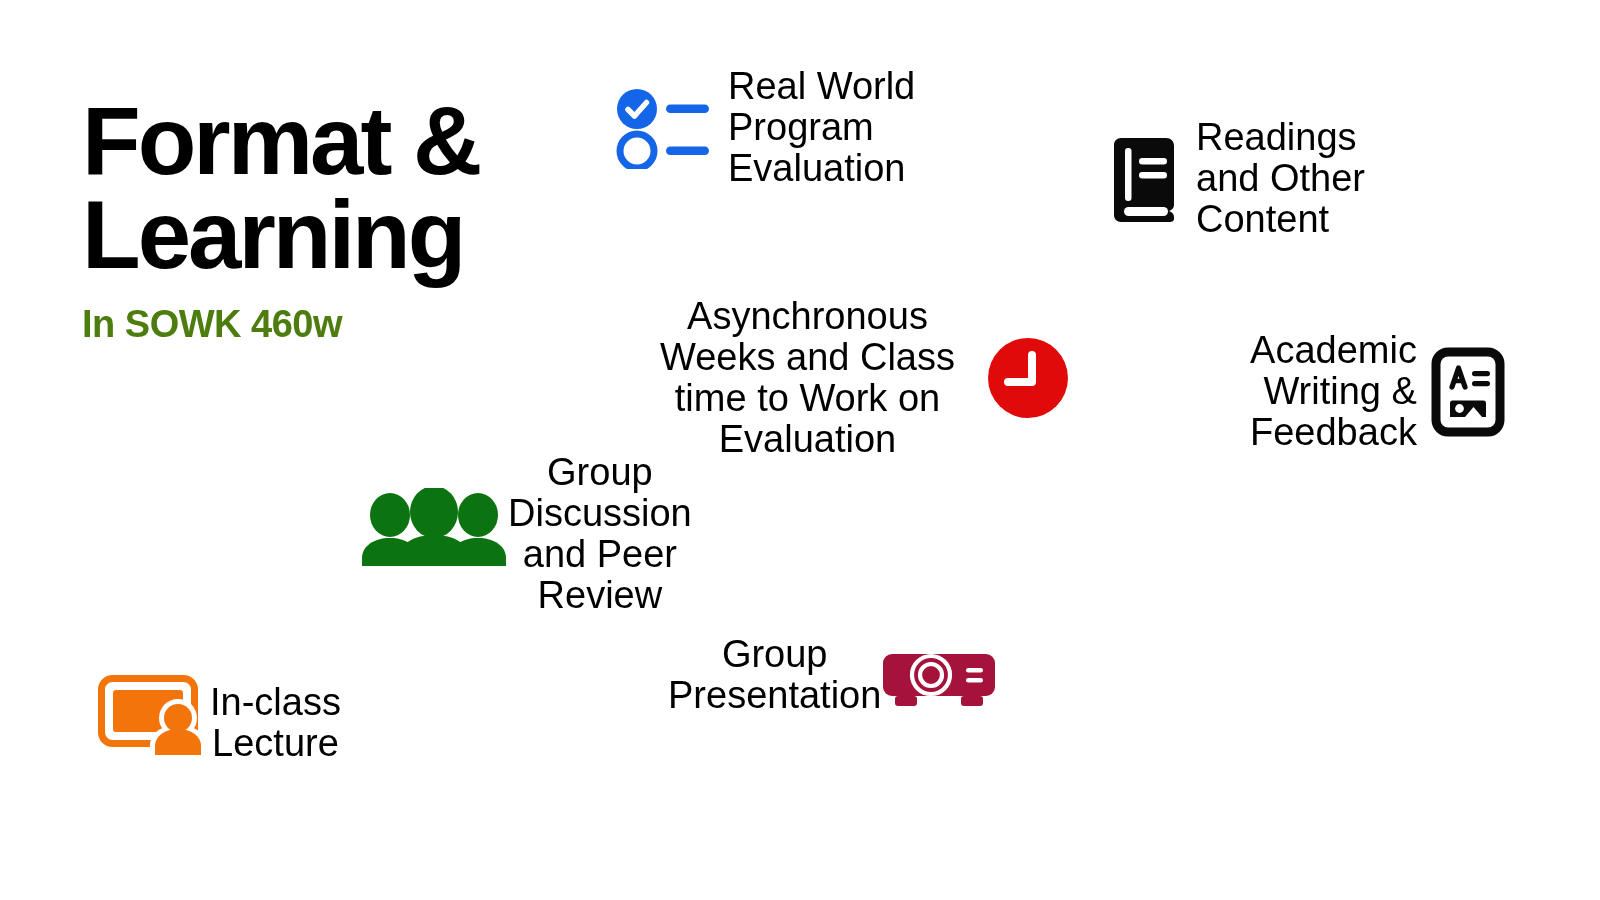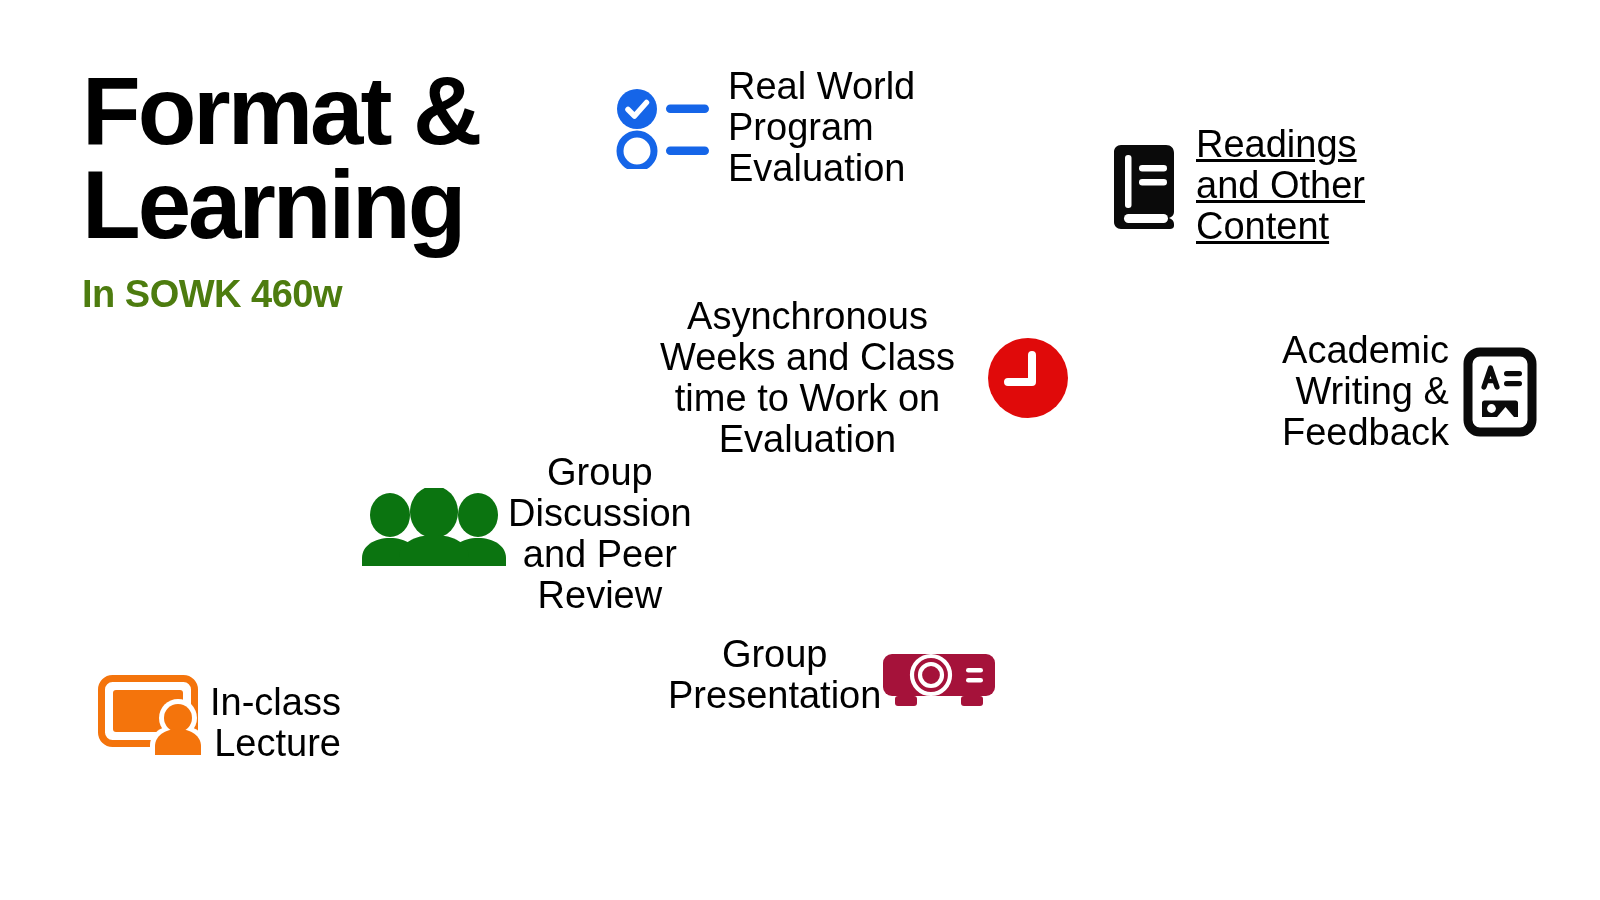--- a/index.html
+++ b/index.html
@@ -17,21 +17,21 @@
     width: 1600px;
     height: 900px;
     background: #ffffff;
     overflow: hidden;
   }
 
   
   .title-block {
     position: absolute;
     left: 82px;
-    top: 64px;
+    top: 94px;
     width: 520px;
   }
   .title-main {
     font-family: "Liberation Sans", sans-serif;
     font-weight: 700;
     font-size: 96px;
     line-height: 0.98;
     letter-spacing: -3px;
     color: #000000;
     margin: 0;
@@ -68,37 +68,37 @@
   .icon-wrap {
     display: block;
     flex: 0 0 auto;
     line-height: 0;
   }
 
   
   #item-real-world      { left: 614px;  top: 66px;  }
   #item-real-world .item-label { margin-left: 18px; text-align: left; }
 
-  #item-readings        { left: 1108px; top: 124px; text-decoration: underline; }
+  #item-readings        { left: 1108px; top: 117px; }
   #item-readings .item-label { margin-left: 18px; text-align: left; }
 
   #item-async           { left: 660px;  top: 296px; gap: 20px; }
   #item-async .item-label { text-align: center; margin-right: 12px; }
 
-  #item-academic        { left: 1282px; top: 330px; }
+  #item-academic        { left: 1250px; top: 330px; }
   #item-academic .item-label { text-align: right; margin-right: 14px; }
 
   #item-group-disc      { left: 360px;  top: 438px; }
   #item-group-disc .item-label { text-align: center; margin-top: 14px; }
 
   #item-group-pres      { left: 668px;  top: 634px; }
   #item-group-pres .item-label { text-align: center; margin-bottom: 8px; }
 
   #item-in-class        { left: 98px;   top: 666px; }
-  #item-in-class .item-label { text-align: right; margin-top: 16px; align-self: flex-start; }
+  #item-in-class .item-label { text-align: center; margin-top: 16px; align-self: flex-start; }
 </style>
 </head>
 <body>
 
 <div id="slide">
 
   <div class="title-block">
     <h1 class="title-main">Format &amp;
 Learning</h1>
     <div class="title-sub">In SOWK 460w</div>

